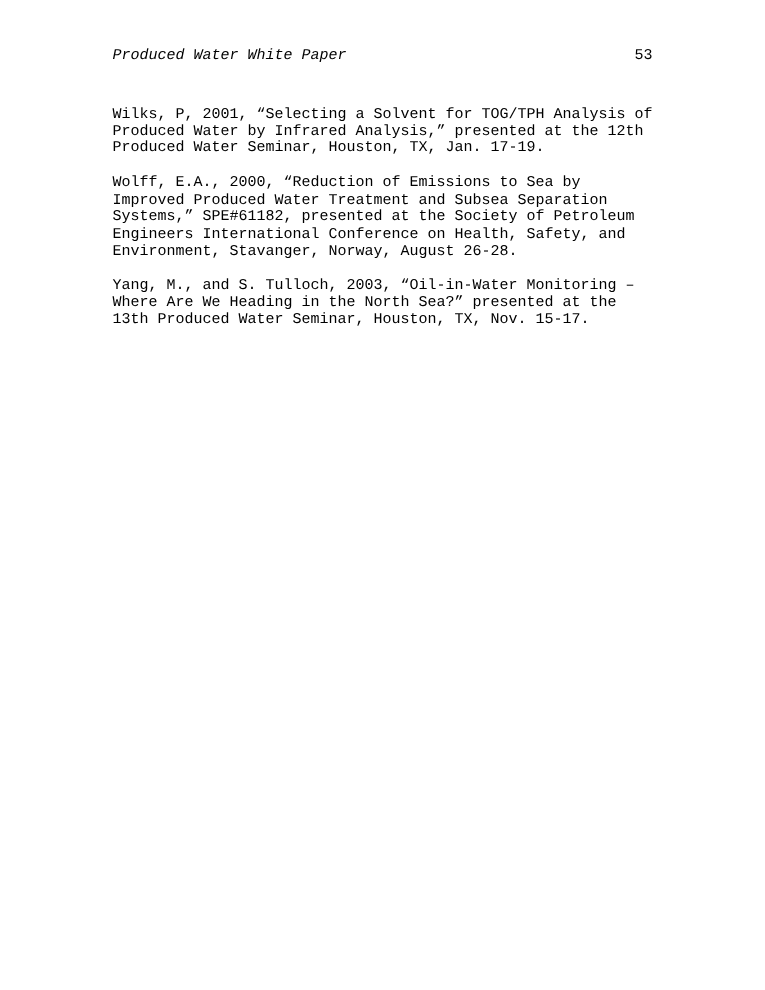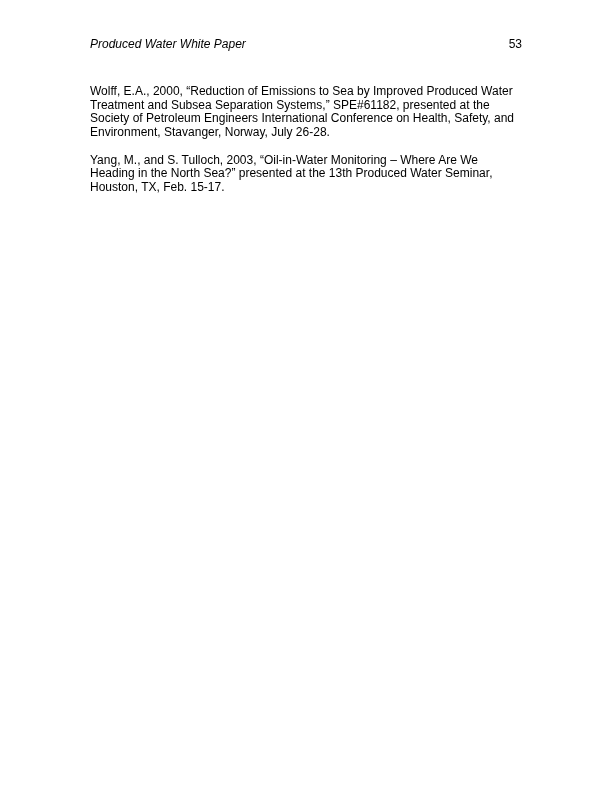--- a/index.html
+++ b/index.html
@@ -6,21 +6,21 @@
     margin: 0;
     padding: 0;
     background: #ffffff;
   }
   .page {
     position: relative;
     width: 612px;
     height: 632px;
     background: #ffffff;
     overflow: hidden;
-    font-family: Liberation Sans, sans-serif;
+    font-family: Liberation Mono, monospace;
     color: #000000;
   }
   .page-header {
     position: absolute;
     top: 37px;
     left: 90px;
     width: 432px;
     display: flex;
     justify-content: space-between;
     align-items: baseline;
@@ -51,17 +51,18 @@
 <body>
 
 <div class="page">
 
   <div class="page-header">
     <span class="running-title">Produced Water White Paper</span>
     <span class="page-number">53</span>
   </div>
 
   <div class="references-body">
-    <p>Wolff, E.A., 2000, “Reduction of Emissions to Sea by Improved Produced Water Treatment and Subsea Separation Systems,” SPE#61182, presented at the Society of Petroleum Engineers International Conference on Health, Safety, and Environment, Stavanger, Norway, July 26-28.</p>
-    <p>Yang, M., and S. Tulloch, 2003, “Oil-in-Water Monitoring – Where Are We Heading in the North Sea?” presented at the 13th Produced Water Seminar, Houston, TX, Feb. 15-17.</p>
+    <p>Wilks, P, 2001, “Selecting a Solvent for TOG/TPH Analysis of Produced Water by Infrared Analysis,” presented at the 12th Produced Water Seminar, Houston, TX, Jan. 17-19.</p>
+    <p>Wolff, E.A., 2000, “Reduction of Emissions to Sea by Improved Produced Water Treatment and Subsea Separation Systems,” SPE#61182, presented at the Society of Petroleum Engineers International Conference on Health, Safety, and Environment, Stavanger, Norway, August 26-28.</p>
+    <p>Yang, M., and S. Tulloch, 2003, “Oil-in-Water Monitoring – Where Are We Heading in the North Sea?” presented at the 13th Produced Water Seminar, Houston, TX, Nov. 15-17.</p>
   </div>
 
 </div>
 
 </body></html>

